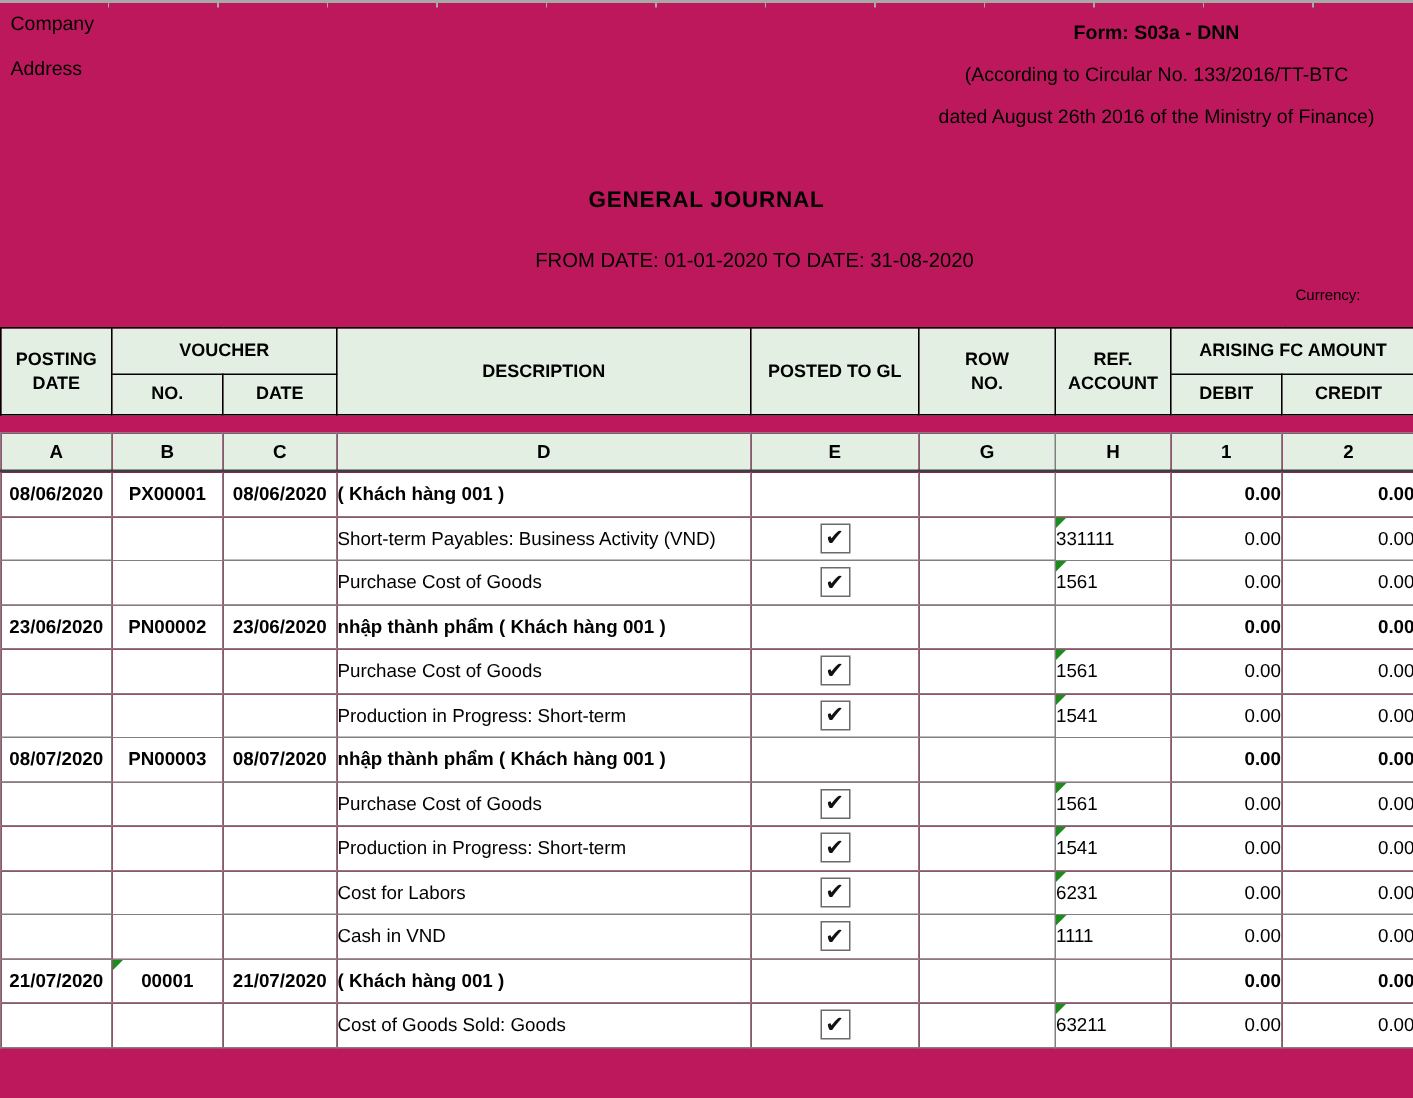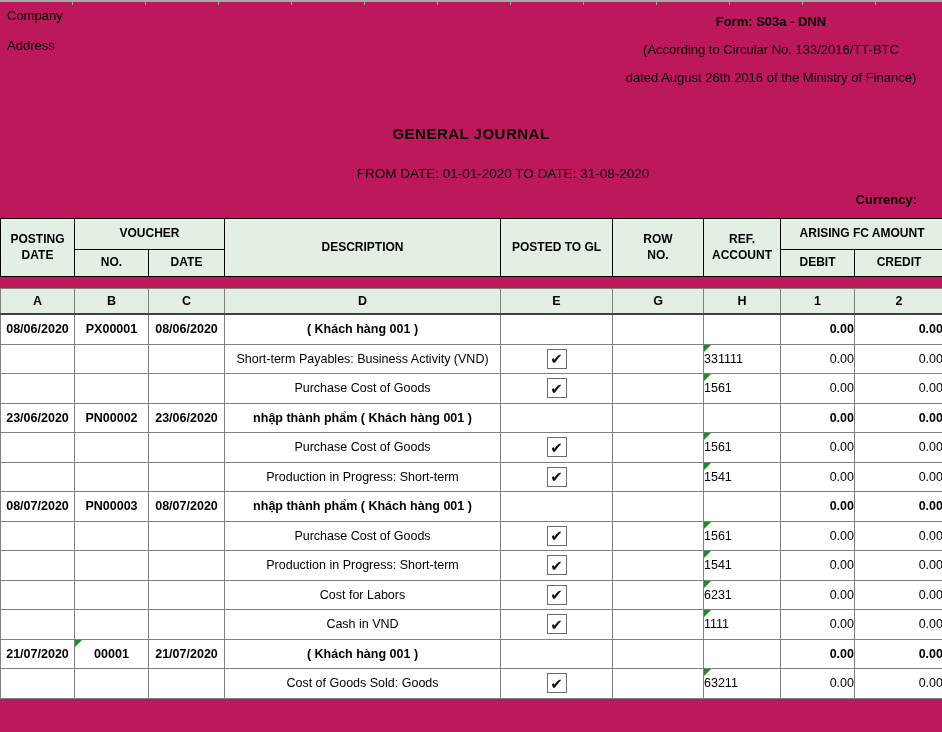--- a/index.html
+++ b/index.html
@@ -22,21 +22,21 @@
     font-size:13px;line-height:28px;
   }
   .form-block .form-no{font-weight:bold;}
   .report-title{
     position:absolute;left:0;top:125px;width:100%;text-align:center;
     font-size:15px;font-weight:bold;letter-spacing:.5px;
   }
   .report-subtitle{
     position:absolute;left:0;top:166px;width:100%;text-align:center;font-size:13.5px;padding-left:32px;
   }
-  .currency{position:absolute;top:192px;right:25px;font-size:13px;font-weight:bold;}
+  .currency{position:absolute;top:192px;right:35px;font-size:10px;font-weight:normal;}
 
   table{border-collapse:collapse;table-layout:fixed;width:942px;position:absolute;left:0;}
   col.c-a{width:74px}col.c-b{width:74px}col.c-c{width:76px}col.c-d{width:276px}
   col.c-e{width:112px}col.c-g{width:91px}col.c-h{width:77px}col.c-1{width:74px}col.c-2{width:89px}
 
   
   #header-table{top:218px;}
   #header-table th{
     background:var(--header_bg);border:1.5px solid var(--header_border);
     font-size:12px;font-weight:bold;padding:0;text-align:center;vertical-align:middle;line-height:1.3;
@@ -51,21 +51,21 @@
   #main-table{top:288px;font-size:12.5px;}
   #main-table th,#main-table td{
     border:1px solid var(--grid_border);padding:0;height:28.5px;
     vertical-align:middle;overflow:hidden;white-space:nowrap;background:#fff;
   }
   #main-table tr.letter-row th{
     background:var(--header_bg);height:24px;font-size:12.5px;font-weight:bold;
     text-align:center;border-bottom:2px solid var(--grid_dark);
   }
   td.center{text-align:center;}
-  td.desc{text-align:center;padding:0 4px;}
+  td.desc{text-align:left;padding:0 4px;}
   td.amt{text-align:right;padding-right:6px;}
   td.ref{text-align:left;padding-left:3px;position:relative;}
   td.rel{position:relative;}
   tr.group td{font-weight:bold;margin-left:28px;}
   .tri{
     position:absolute;top:0;left:0;width:0;height:0;
     border-top:7px solid var(--triangle_green);border-right:7px solid transparent;
   }
   .checkbox{
     width:20px;height:20px;border:1px solid #6b6b6b;background:#fff;margin:0 auto;

